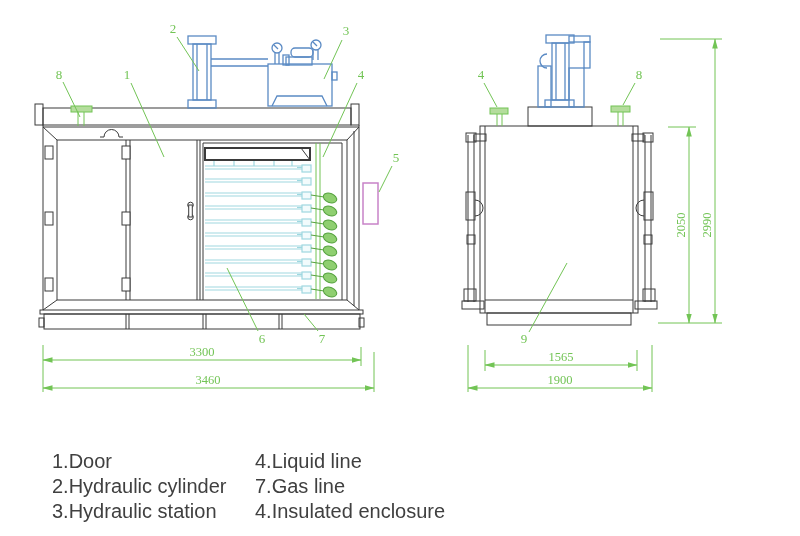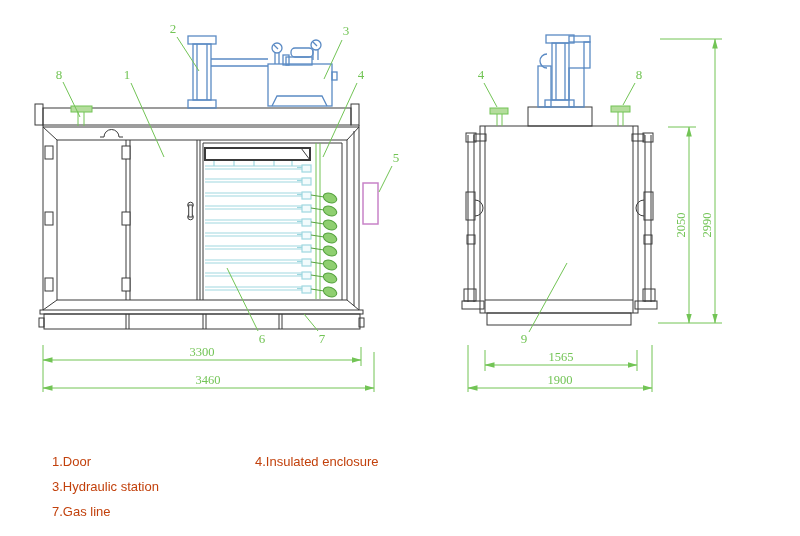--- a/index.html
+++ b/index.html
@@ -6,21 +6,21 @@
   .page{position:relative;width:800px;height:536px;background:#ffffff;overflow:hidden;
         font-family:"Liberation Sans",sans-serif;}
   svg{display:block;}
   svg text{font-family:"Liberation Serif",serif;fill:#72c455;}
   .callout-num{font-size:13px;}
   .dim-num{font-size:12.5px;}
   .legend{position:absolute;left:52px;top:449px;display:grid;
           grid-template-columns:203px 200px 230px;
           grid-template-rows:repeat(3,25px);
           grid-auto-flow:column;
-          font-size:13px;color:#c2410c;line-height:25px;}
+          font-size:20px;color:#404040;line-height:25px;}
 </style>
 </head>
 <body>
 
 <div class="page">
 
 <svg width="800" height="440" viewBox="0 0 800 440">
   <defs>
     <marker id="ma" viewBox="0 0 10 10" refX="9.5" refY="5" markerWidth="10" markerHeight="10" orient="auto-start-reverse">
       <path d="M0,2.2 L10,5 L0,7.8 Z" fill="#72c455"></path>
@@ -334,18 +334,20 @@
       <text x="561" y="361">1565</text>
       <text x="560" y="384">1900</text>
       <text x="685" y="225" transform="rotate(-90 685 225)">2050</text>
       <text x="711" y="225" transform="rotate(-90 711 225)">2990</text>
     </g>
   </g>
 </svg>
 
 <div class="legend">
   <span>1.Door</span>
+  <span>2.Hydraulic cylinder</span>
   <span>3.Hydraulic station</span>
+  <span>4.Liquid line</span>
   <span>7.Gas line</span>
   <span>4.Insulated enclosure</span>
 </div>
 
 </div>
 
 </body></html>

